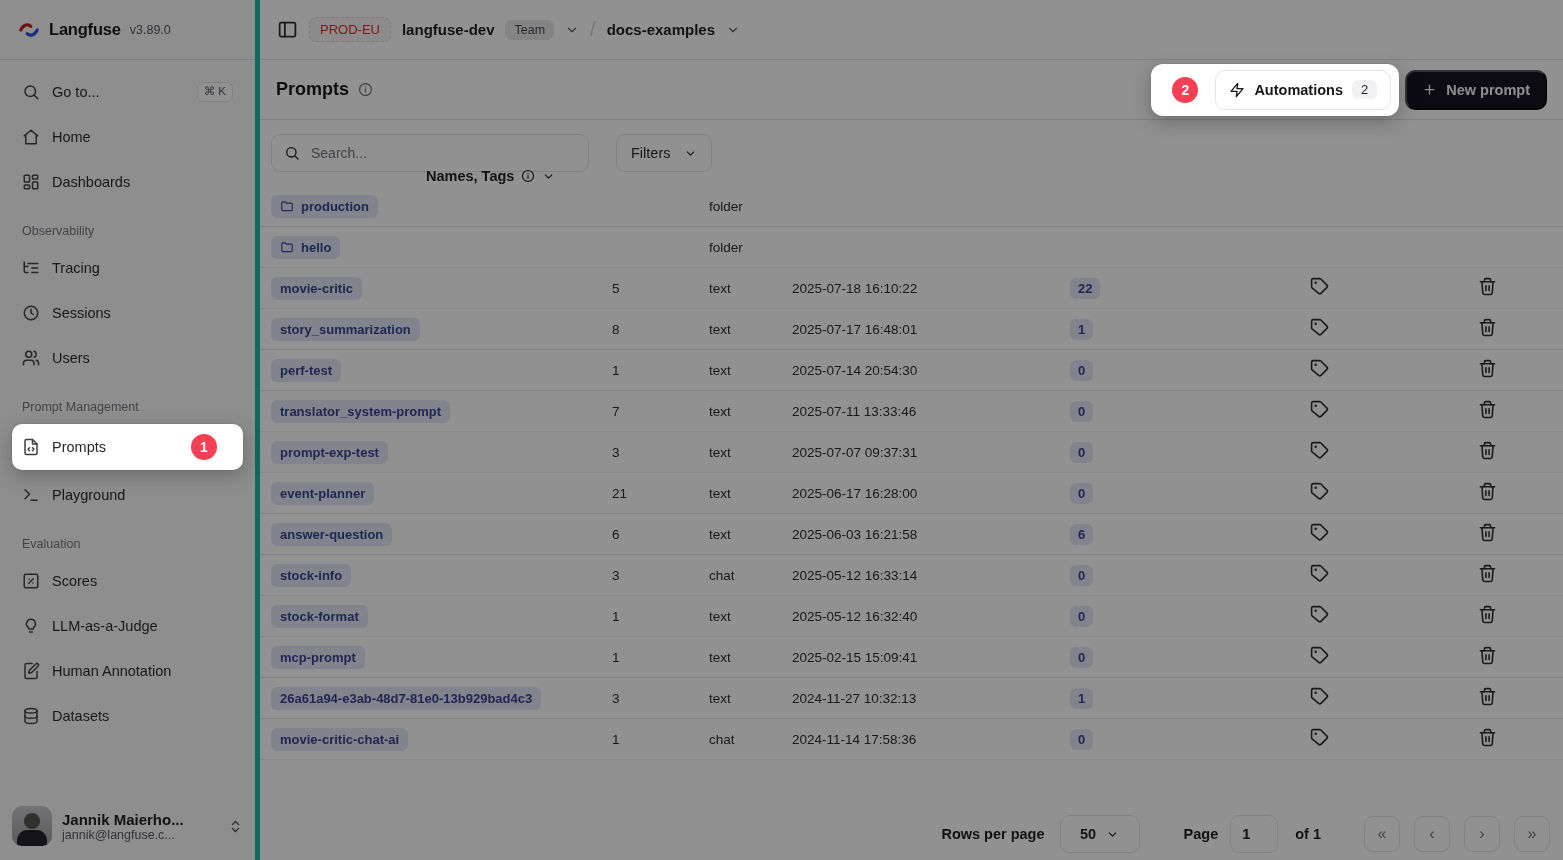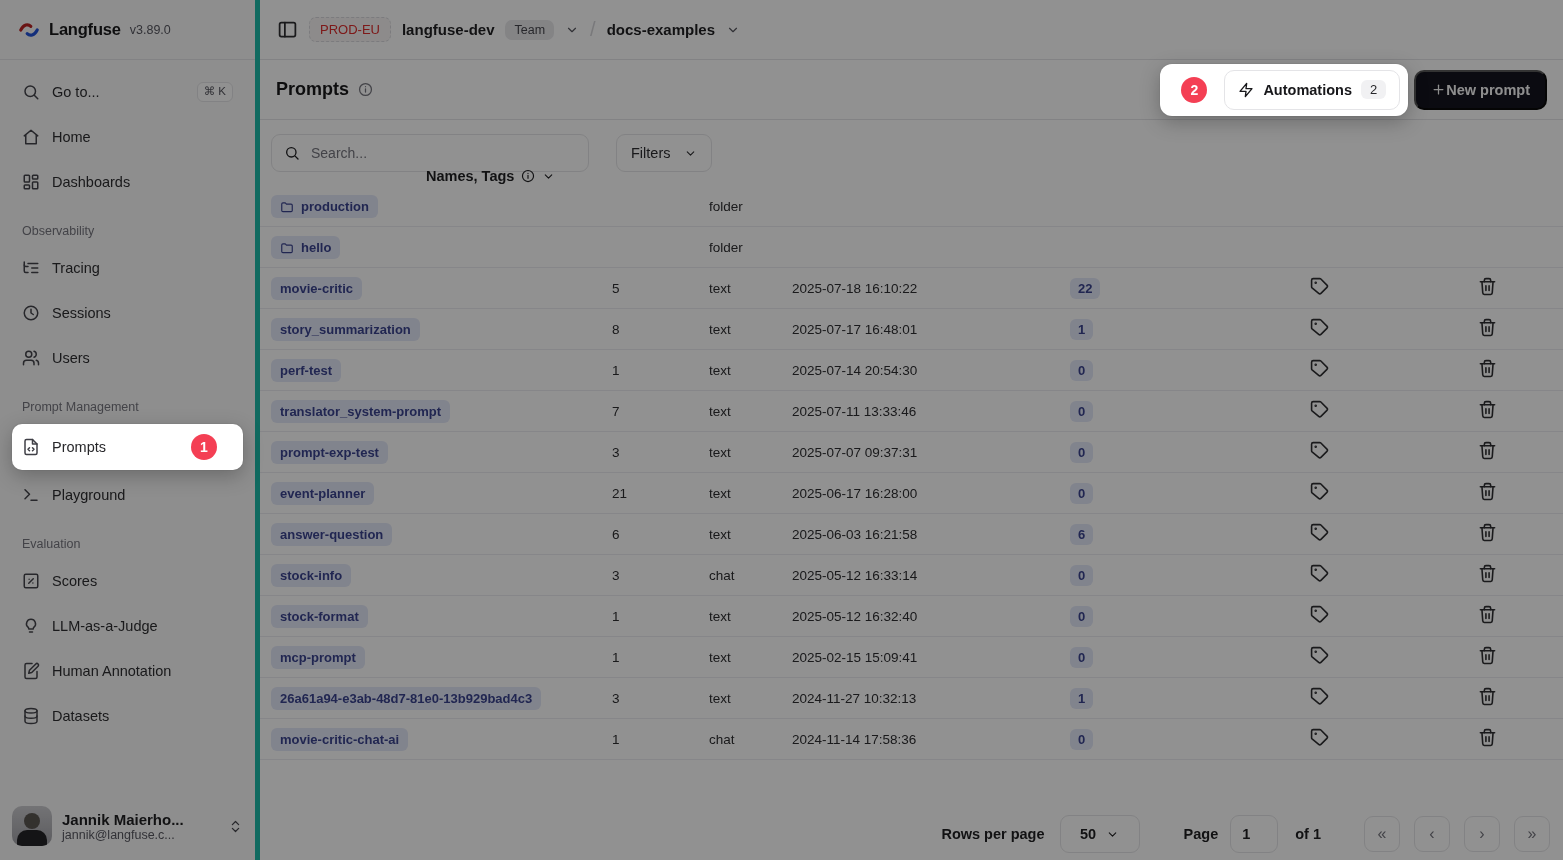--- a/index.html
+++ b/index.html
@@ -55,41 +55,41 @@
   .page-header { height:60px; display:flex; align-items:center; padding:0 16px; border-bottom:1px solid #e4e4e7; }
   .page-title { font-size:18px; font-weight:700; color:#111113; }
   .info-ic { color:#71717a; margin-left:9px; display:flex; }
   .header-right { margin-left:auto; display:flex; align-items:center; gap:6px; }
   .spotlight-actions { position:relative; z-index:60; background:#fff; border-radius:12px;
     display:flex; align-items:center; gap:17px; padding:6px 8px 6px 21px;
     box-shadow:0 0 0 1px rgba(0,0,0,0.03), 0 6px 20px rgba(0,0,0,0.25); }
   .automations-btn { display:flex; align-items:center; gap:9px; height:40px; padding:0 13px;
     border:1px solid #e4e4e7; border-radius:10px; background:#fff; font-weight:600; font-size:14.5px; color:#18181b; cursor:pointer; }
   .count-pill { background:#f1f1f3; border-radius:6px; padding:2px 9px; font-size:13px; font-weight:500; color:#27272a; }
-  .new-prompt-btn { height:40px; display:flex; align-items:center; padding:0 15px;
+  .new-prompt-btn { height:40px; display:flex; align-items:center; gap:9px; padding:0 15px;
     background:#0c0c16; color:#fafafa; border-radius:10px; font-size:14.5px; font-weight:600; cursor:pointer; }
 
   .toolbar { display:flex; align-items:center; padding:14px 11px; height:66px; }
   .search-box { display:flex; align-items:center; gap:9px; height:38px; border:1px solid #e4e4e7;
     border-radius:9px; padding:0 12px; width:318px; background:#fff; }
   .search-box input { border:none; outline:none; background:transparent; font:inherit; font-size:14px;
     color:#27272a; width:108px; }
   .search-box input::placeholder { color:#71717a; }
   .search-scope { display:flex; align-items:center; gap:7px; font-size:14.5px; font-weight:600; color:#18181b;margin-top:46px; }
   .filters-btn { margin-left:27px; height:38px; border:1px solid #e4e4e7; border-radius:9px; padding:0 14px;
     display:flex; gap:14px; align-items:center; font-size:14.5px; font-weight:500; color:#27272a; background:#fff; cursor:pointer; }
 
   
   .grid { display:grid; grid-template-columns:341px 97px 83px 276px 240px 162px 1fr; align-items:center; padding-left:11px; }
   .thead { height:46px; border-bottom:1px solid #e4e4e7; color:#52525b; font-size:14px; font-weight:500; }
   .th { white-space:nowrap; }
   .sort-ind { font-size:10px; margin-left:5px; color:#3f3f46; }
   .trow { height:41px; border-bottom:1px solid #ececf0; font-size:13.5px; color:#27272a; }
   .cell { white-space:nowrap; overflow:hidden; }
-  .chip { display:inline-flex; align-items:flex-end; gap:7px; background:#e2e7f8; color:#333d8b;
+  .chip { display:inline-flex; align-items:flex-start; gap:7px; background:#e2e7f8; color:#333d8b;
     font-weight:600; font-size:13px; border-radius:6px; padding:4px 9px; cursor:pointer; }
   .chip .cico { width:14px; height:14px; color:#333d8b; }
   .obs-pill { display:inline-block; background:#e2e7f8; color:#333d8b; font-weight:700; font-size:13px;
     border-radius:6px; padding:3px 8px; margin-left:2px; min-width:12px; text-align:center; }
   .icon-btn { display:inline-flex; color:#27272a; cursor:pointer; }
   .tags-cell .icon-btn { margin-left:2px; }
   .actions-cell .icon-btn { margin-left:8px; }
 
   
   .footerbar { position:absolute; bottom:0; left:0; right:0; height:52px; display:flex; align-items:center;

